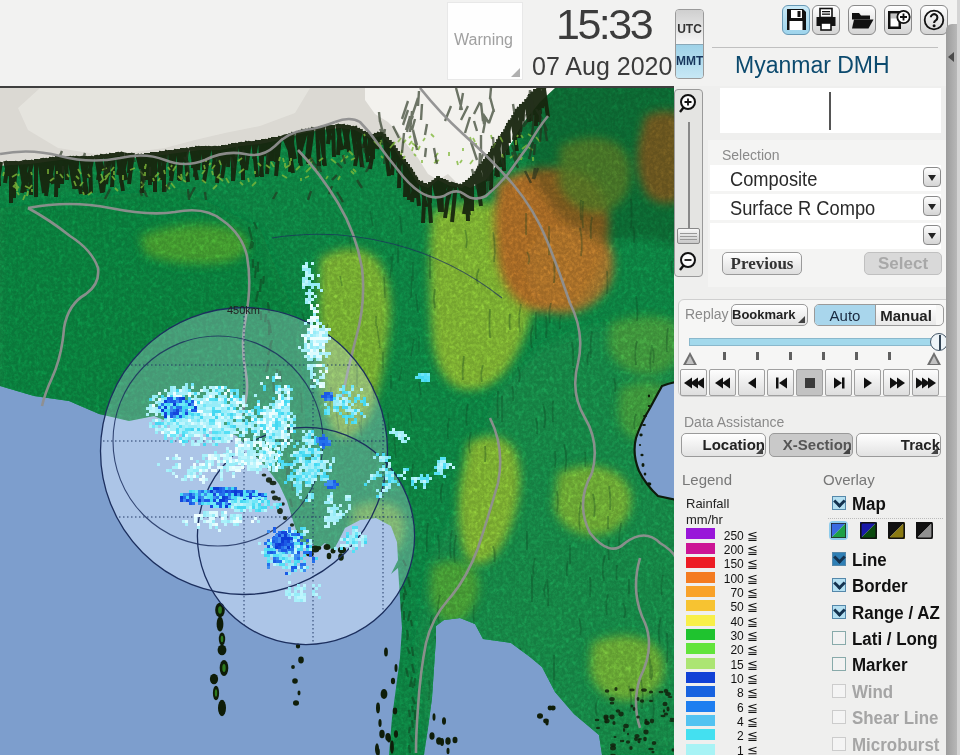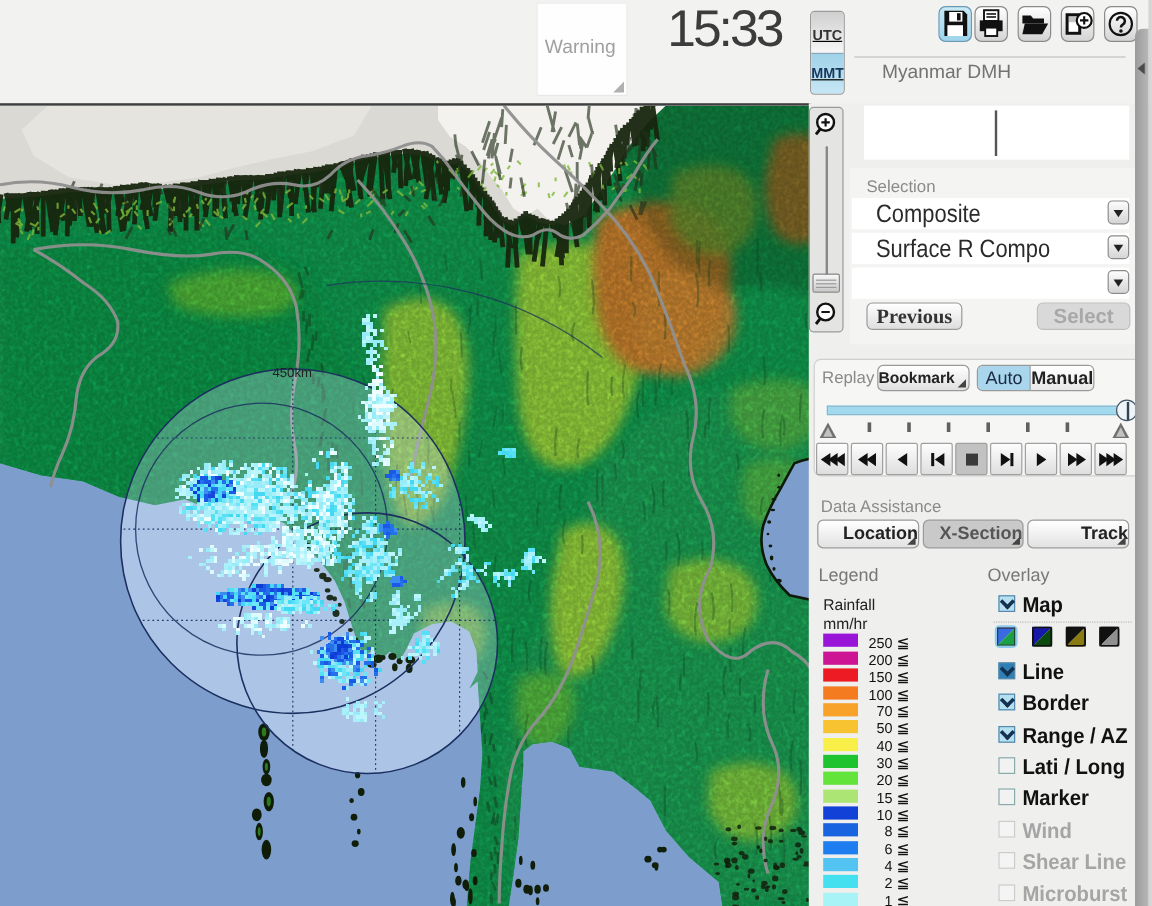--- a/index.html
+++ b/index.html
@@ -13,31 +13,31 @@
   #jbirds { position:absolute; left:15px; top:-1px; font-family:"Liberation Serif", serif; font-weight:bold; font-size:43px; letter-spacing:0.5px; color:#111; transform:scaleX(1.06); transform-origin:left top; white-space:nowrap;}
   #jbirds .j { color:#cc1f1f; }
   .redline { position:absolute; color:#c41f1f; font-weight:bold; white-space:nowrap; }
   #red1 { left:200px; top:8px; font-size:15px; transform:scale(0.885,0.9); transform-origin:left top;}
   #red2 { left:202px; top:25px; font-size:15px; letter-spacing:1px; transform:scale(0.82,0.92); transform-origin:left top;}
   #warnbox { position:absolute; left:447px; top:2px; width:76px; height:78px; background:#fefefe; border:1px solid #e8e8e8; }
   #warnbox span { position:absolute; left:6px; top:28px; color:#a0a0a0; font-size:16px; }
   #grip { position:absolute; right:2px; bottom:2px; width:0; height:0; border-left:9px solid transparent; border-bottom:9px solid #b0b0b0; }
   #time { position:absolute; left:556px; top:0px; font-size:43px; color:#3c3c3c; letter-spacing:-2.5px;}
   #date { position:absolute; left:532px; top:52px; font-size:25px; color:#3c3c3c; letter-spacing:0px; }
-  #utcmmt { position:absolute; left:675px; top:9px; width:29px; height:70px; border:1px solid #9a9a9a; border-radius:4px; overflow:hidden;text-decoration:underline; }
+  #utcmmt { position:absolute; left:675px; top:9px; width:29px; height:70px; border:1px solid #9a9a9a; border-radius:4px; overflow:hidden; }
   #utc { width:100%; height:35px; background:linear-gradient(#cfcfcf,#f7f7f7); color:#333; font-weight:bold; font-size:12px; text-align:center; line-height:38px; border-bottom:1px solid #8aa8b8;}
   #mmt { width:100%; height:34px; background:linear-gradient(#9fd2e8,#c8e8f5); color:#17365c; font-weight:bold; font-size:12px; text-align:center; line-height:32px; }
   .tbtn { position:absolute; top:5px; width:28px; height:30px; border:1px solid #8a8a8a; border-radius:6px; background:linear-gradient(#ffffff,#d4d4d4); }
   .tbtn svg { position:absolute; left:0px; top:0px; }
   #tb1 { left:782px; background:linear-gradient(#c9e9f6,#9ed4ec); border-color:#6899b5;}
   #tb2 { left:812px; }
   #tb3 { left:848px; }
   #tb4 { left:884px; }
   #tb5 { left:920px; }
-  #dmh { position:absolute; left:735px; top:52px; font-size:16px; color:#737373; }
+  #dmh { position:absolute; left:735px; top:52px; font-size:23px; color:#0c4a6e; }
   #hsep { position:absolute; left:712px; top:47px; width:226px; height:1px; background:#c0c0c0; }
   #headerline { position:absolute; left:0; top:86px; width:676px; height:2px; background:#3f3f3f; }
 
   
   #panel { position:absolute; left:674px; top:86px; width:286px; height:669px; background:#efefee; }
   #handle { position:absolute; left:946px; top:24px; width:11px; height:731px; background:linear-gradient(90deg,#9c9c9c,#b8b8b8); border-radius:6px 0 0 0; }
   #handle .tri { position:absolute; left:2px; top:28px; width:0; height:0; border-top:5px solid transparent; border-bottom:5px solid transparent; border-right:6px solid #4a4a4a; }
   #rightedge { position:absolute; left:957px; top:0; width:3px; height:755px; background:#d4d4d4; }
 
   #textbox { position:absolute; left:720px; top:88px; width:221px; height:45px; background:#fff; }
@@ -48,21 +48,21 @@
   .drow .txt { position:absolute; left:20px; top:2px; font-size:19px; color:#2a2a2a; transform:scaleX(0.87); transform-origin:left top; }
   .darr { position:absolute; left:923px; width:18px; height:20px; border:1px solid #8a8a8a; border-radius:4px; background:linear-gradient(#fdfdfd,#d5d5d5); }
   .darr:after { content:""; position:absolute; left:4px; top:7px; border-left:4px solid transparent; border-right:4px solid transparent; border-top:6px solid #222; }
   .pbtn { position:absolute; height:23px; border:1px solid #9a9a9a; border-radius:5px; background:linear-gradient(#fff,#dedede); font-size:17px; color:#222; text-align:center; }
   #prevbtn { left:722px; top:252px; width:80px; line-height:21px; font-weight:bold; color:#333;font-family:Liberation Serif, serif;}
   #selbtn  { left:864px; top:252px; width:78px; line-height:21px; background:#d9d9d9; color:#a8a8a8; border-color:#c0c0c0; font-weight:bold;}
 
   #replaybox { position:absolute; left:678px; top:299px; width:274px; height:98px; background:#f6f6f5; border:1px solid #cfcfcf; border-radius:6px; }
   #replay-label { position:absolute; left:6px; top:6px; font-size:14px; color:#8a8a8a; }
   #bookmark { position:absolute; left:52px; top:4px; width:77px; height:22px; border:1px solid #9a9a9a; border-radius:5px; background:linear-gradient(#fff,#e0e0e0); font-size:13px; font-weight:bold; text-align:left; line-height:20px; color:#222;}
-  #automan { position:absolute; left:135px; top:4px; width:98px; height:22px; border:1px solid #9a9a9a; border-radius:5px; overflow:hidden; display:flex; }
+  #automan { position:absolute; left:135px; top:4px; width:130px; height:22px; border:1px solid #9a9a9a; border-radius:5px; overflow:hidden; display:flex; }
   #auto { width:61px; background:#a9d6ec; font-size:15px; text-align:center; line-height:21px; color:#1a2a40; border-right:1px solid #9a9a9a;}
   #manual { width:60px; background:linear-gradient(#fff,#e8e8e8); font-weight:bold; font-size:15px; text-align:center; line-height:21px; color:#222;}
   #track { position:absolute; left:10px; top:38px; width:253px; height:8px; background:#a3d9ec; border:1px solid #8ab8cc;}
   #thumb { position:absolute; left:251px; top:33px; width:18px; height:18px; border-radius:50%; background:#eef4f8; border:1.5px solid #456; }
   #thumb:after{ content:""; position:absolute; left:8px; top:1px; width:1.5px; height:15px; background:#345; }
   .tick { position:absolute; top:52px; width:3px; height:8px; background:#606060; }
   .endtri { position:absolute; top:52px; width:0; height:0; border-left:7px solid transparent; border-right:7px solid transparent; border-bottom:13px solid #707070; }
   .endtri:after{ content:""; position:absolute; left:-4.5px; top:3.5px; width:0; height:0; border-left:4.5px solid transparent; border-right:4.5px solid transparent; border-bottom:8.5px solid #c2c2c2; }
 
   .pbk { position:absolute; top:69px; width:27px; height:27px; border:1px solid #a0a0a0; border-radius:2px; background:linear-gradient(#fdfdfd,#dedede); }
@@ -2546,20 +2546,21 @@
 </g>
       </svg>
   </div>
 
   <div id="header">
     <div id="warnbox">
         <span>Warning</span>
         <div id="grip"></div>
       </div>
     <div id="time">15:33</div>
+    <div id="date">07 Aug 2020</div>
     <div id="utcmmt">
         <div id="utc">UTC</div>
         <div id="mmt">MMT</div>
       </div>
     <div class="tbtn" id="tb1">
         <svg width="26" height="28" viewBox="0 0 26 28">
           <path d="M4,3 h16 l3,3 v18 h-19 z" fill="#111"></path>
           <rect x="8" y="4" width="11" height="8" fill="#fff"></rect>
           <rect x="14.5" y="5" width="3" height="6" fill="#111"></rect>
           <rect x="6.5" y="15" width="13" height="9" fill="#fff"></rect>

